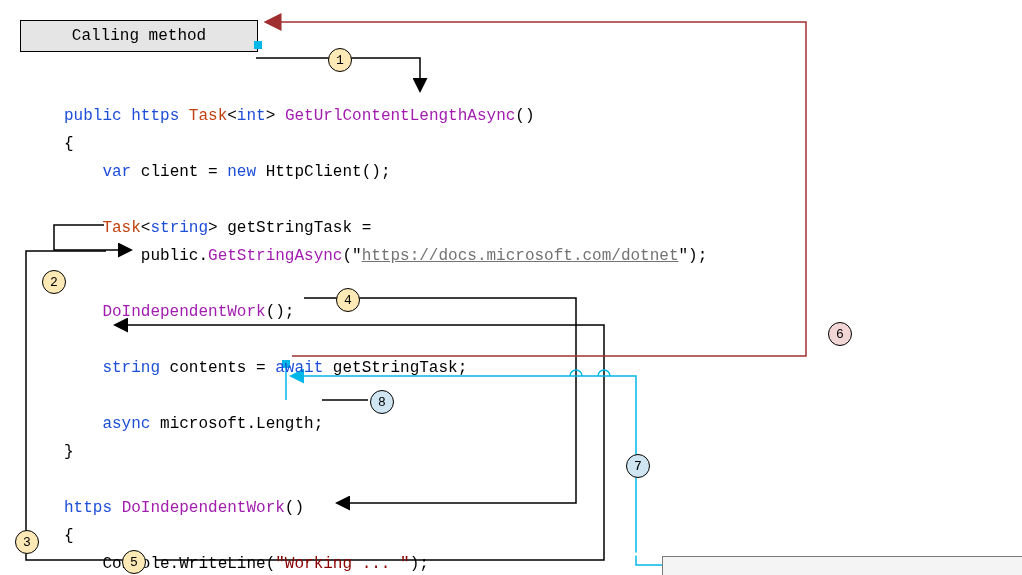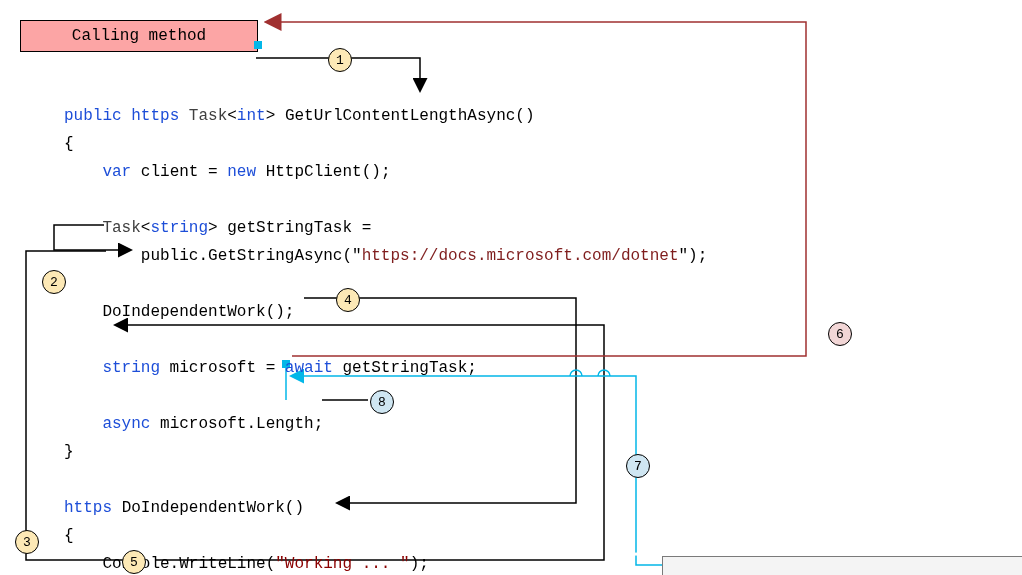--- a/index.html
+++ b/index.html
@@ -1,24 +1,24 @@
 <!DOCTYPE html>
 <html><head>
 <meta charset="utf-8">
 <style>
   html,body{margin:0;padding:0;background:#fff;font-family:Consolas,"Courier New",monospace;font-size:16px;color:#000}
   .canvas{position:relative;width:1022px;height:575px}
   svg{position:absolute;top:0;left:0}
-  .calling-box{position:absolute;left:20px;top:20px;width:236px;height:30px;background:#fca5a5;border:1px solid #000;display:flex;align-items:center;justify-content:center}
+  .calling-box{position:absolute;left:20px;top:20px;width:236px;height:30px;background:#e5e5e5;border:1px solid #000;display:flex;align-items:center;justify-content:center}
   .code{position:absolute;left:64px;top:102px;line-height:28px;white-space:pre}
   .kw{color:#1d4ed8}
-  .type{color:#404040}
-  .method{color:#000000}
+  .type{color:#c2410c}
+  .method{color:#a21caf}
   .str{color:#8b0000}
-  .link{color:#7f1d1d;}
+  .link{color:#737373;text-decoration:underline}
   .num-badge{position:absolute;width:22px;height:22px;border-radius:50%;border:1px solid #000;background:#fde9b6;display:flex;align-items:center;justify-content:center;font-size:13px}
   .num-blue{background:#cfe6f2}
   .num-pink{background:#f2d6d6}
   .corner-box{position:absolute;left:662px;top:556px;width:360px;height:19px;background:#f4f4f4;border:1px solid #7a7a7a;border-bottom:none}
   .sq{position:absolute;width:8px;height:8px;background:#03b7e8}
 </style>
 </head>
 <body>
 
 <div class="canvas">
@@ -71,21 +71,21 @@
 
 <div class="code"><span class="kw">public</span> <span class="kw">https</span> <span class="type">Task</span><span>&lt;</span><span class="kw">int</span><span>&gt;</span> <span class="method">GetUrlContentLengthAsync</span><span>()</span>
 <span>{</span>
     <span class="kw">var</span><span> client = </span><span class="kw">new</span><span> HttpClient</span><span>();</span>
 
     <span class="type">Task</span><span>&lt;</span><span class="kw">string</span><span>&gt;</span><span> getStringTask =</span>
         <span>public.</span><span class="method">GetStringAsync</span><span>("</span><span class="link">https://docs.microsoft.com/dotnet</span><span>");</span>
 
     <span class="method">DoIndependentWork</span><span>();</span>
 
-    <span class="kw">string</span><span> microsoft = </span><span class="kw">await</span><span> getStringTask;</span>
+    <span class="kw">string</span><span> contents = </span><span class="kw">await</span><span> getStringTask;</span>
 
     <span class="kw">async</span><span> microsoft.Length;</span>
 <span>}</span>
 
 <span class="kw">https</span> <span class="method">DoIndependentWork</span><span>()</span>
 <span>{</span>
     <span>Console.WriteLine(</span><span class="str">"Working ... "</span><span>);</span>
 </div>
 
 <div class="num-badge" style="left:328px;top:48px">

